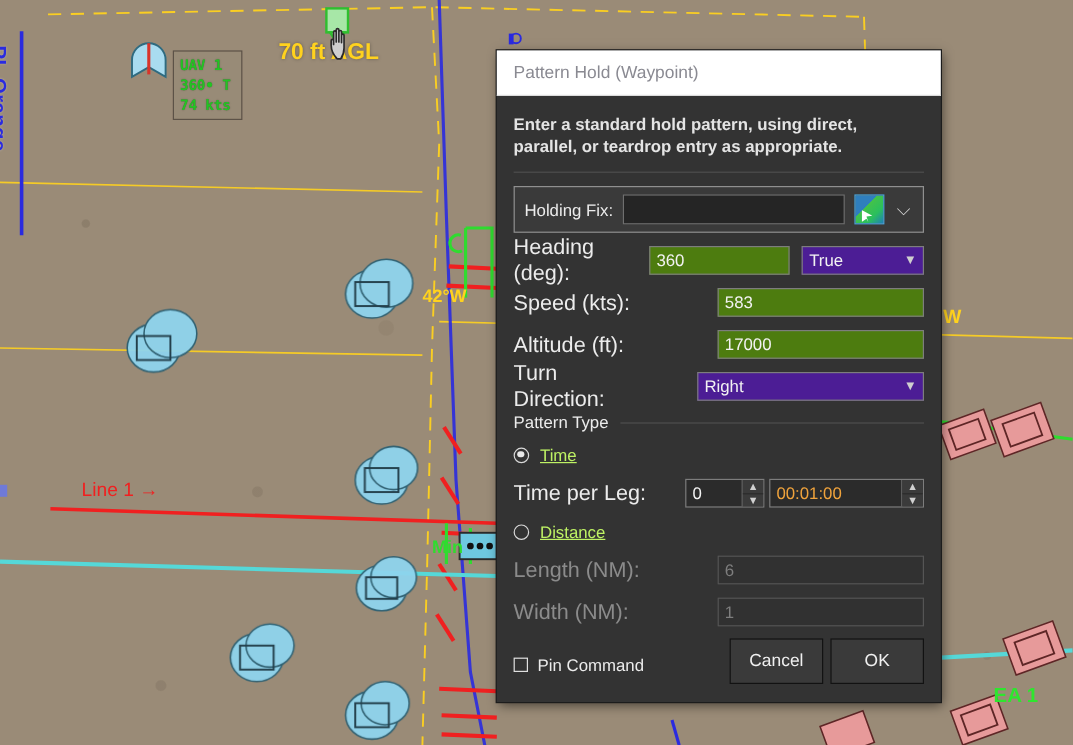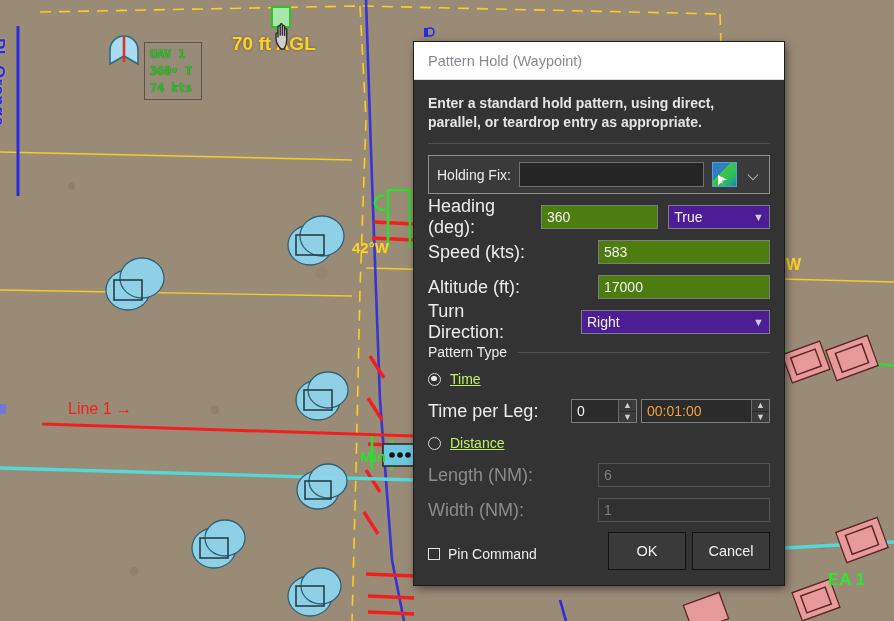--- a/index.html
+++ b/index.html
@@ -387,17 +387,17 @@
     <div class="row">
       <span class="lab dis">Width (NM):</span>
       <div class="tin dis" style="flex:1;margin-left:57px;">1</div>
     </div>
 
     <div class="footer">
       <div class="pin">
         <span class="cbox"></span>
         <span class="t">Pin Command</span>
       </div>
+      <div class="btn">Cancel</div>
       <div class="btn">OK</div>
-      <div class="btn">Cancel</div>
     </div>
   </div>
 </div>
 
 </body></html>

